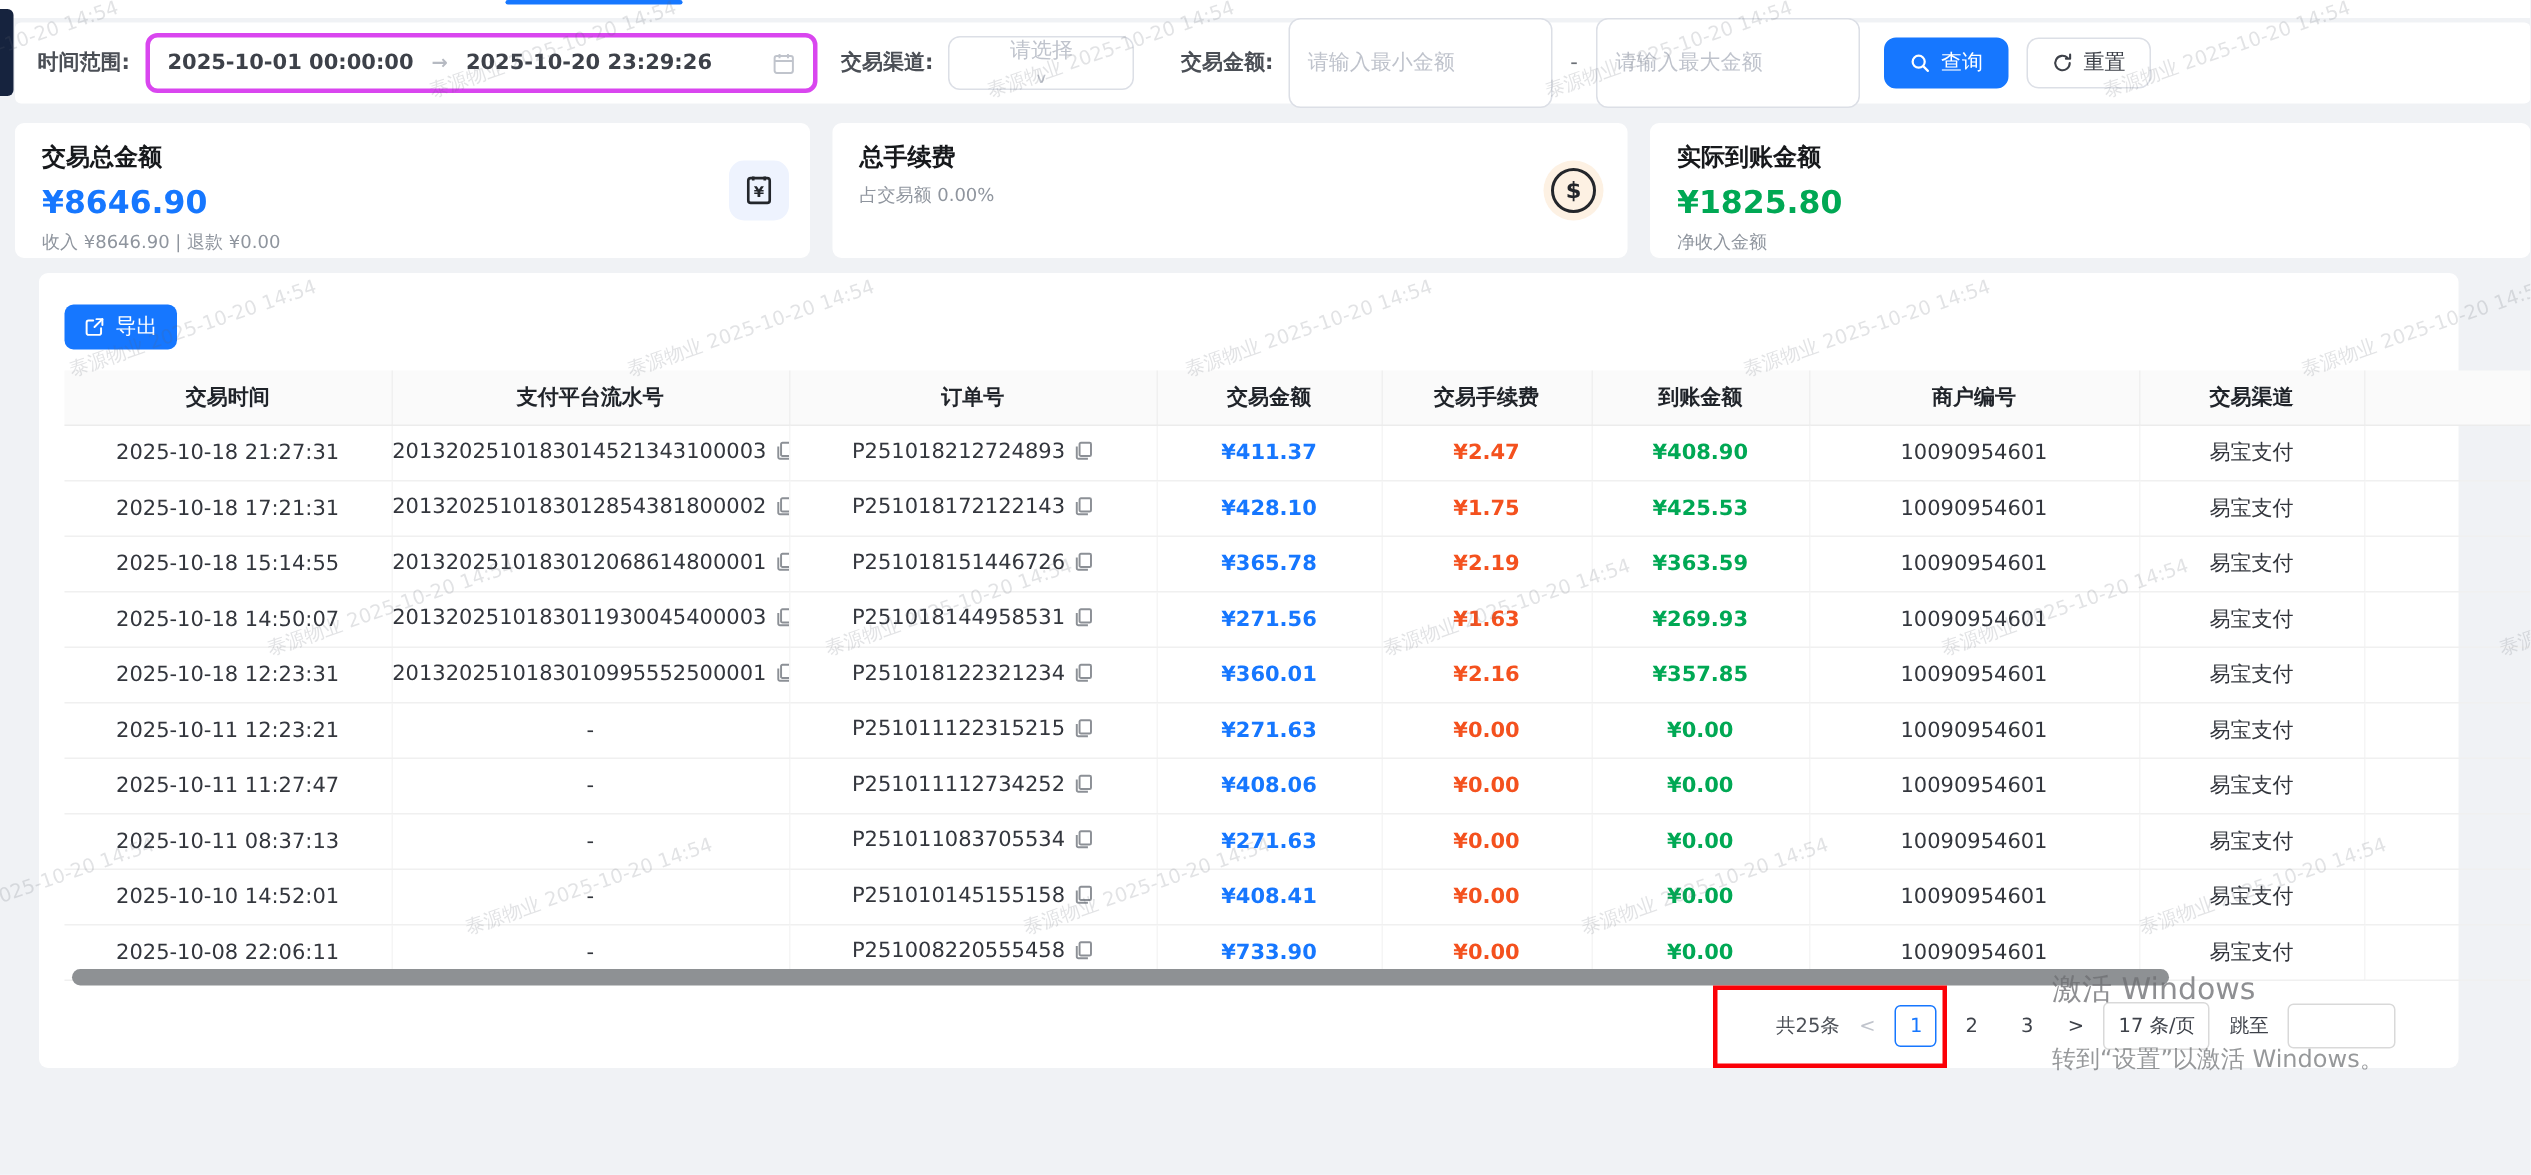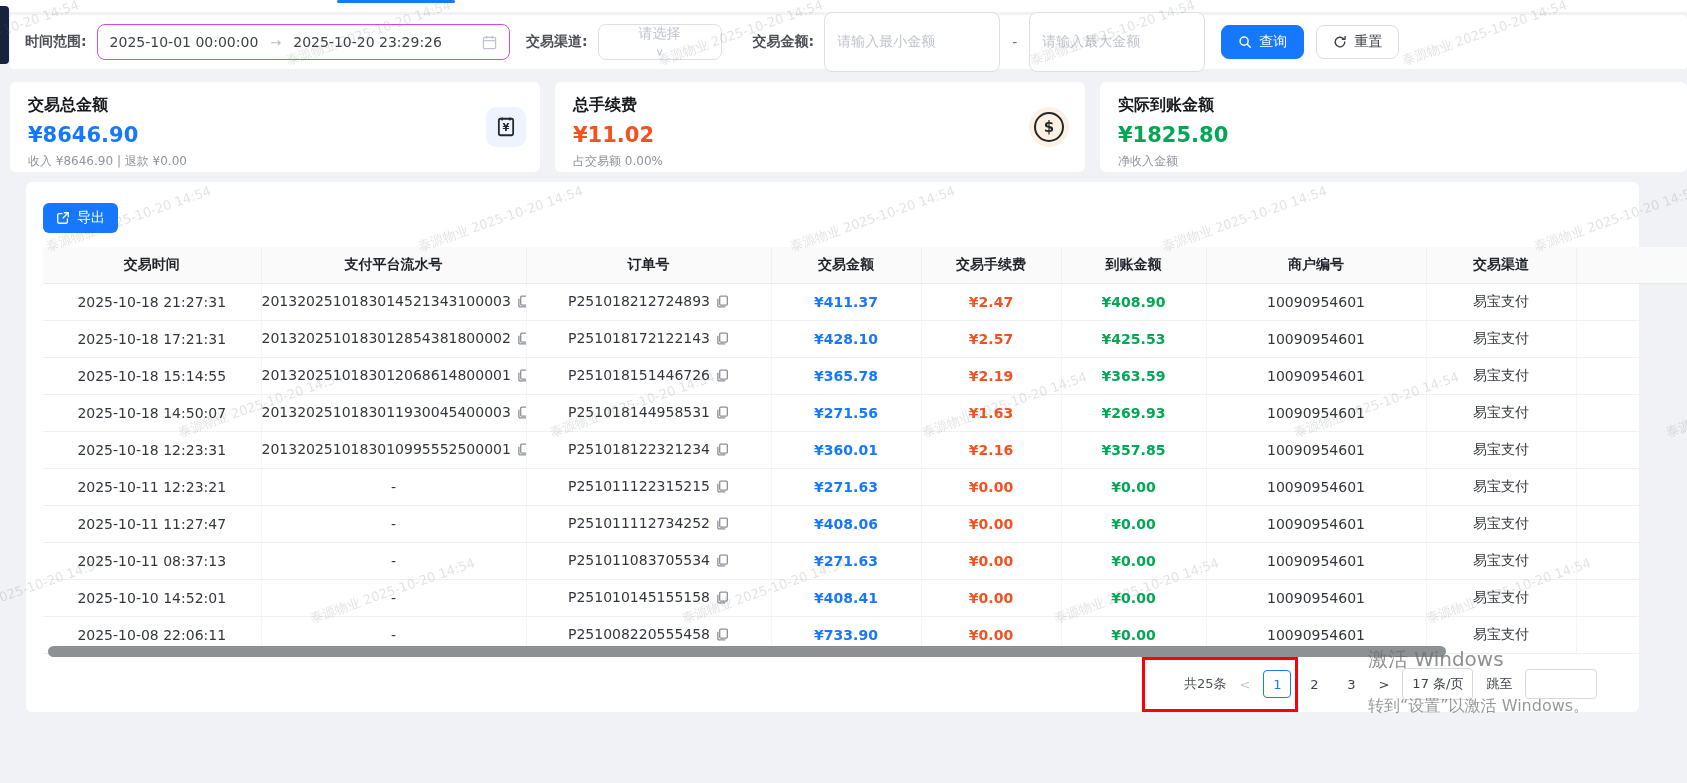--- a/index.html
+++ b/index.html
@@ -8,22 +8,22 @@
 
   
   .topbar{position:absolute;left:0;top:0;width:1687px;height:12px;background:#ffffff;}
   .tab-indicator{position:absolute;left:337px;top:0;width:118px;height:3px;background:#1677ff;border-radius:2px;}
   .left-sliver{position:absolute;left:0;top:6px;width:9px;height:58px;background:#16233e;border-radius:0 4px 4px 0;z-index:5;}
 
   
   .filter-card{position:absolute;left:10px;top:15px;width:1677px;height:54px;background:#fff;border-radius:4px;
     display:flex;align-items:center;padding-left:15px;box-sizing:border-box;gap:10px;}
   .flabel{font-size:14px;color:#4b4f56;font-weight:600;white-space:nowrap;}
-  .range-box{display:flex;align-items:center;gap:12px;border:1px solid #d946ef;border-radius:8px;height:34px;
-    padding:0 12px;background:#fff;font-size:14px;color:#3d4149;cursor:pointer;}
+  .range-box{display:flex;align-items:center;gap:12px;border:3px solid #d946ef;border-radius:8px;height:34px;
+    padding:0 12px;background:#fff;font-size:14px;color:#3d4149;cursor:pointer;font-weight:bold;}
   .range-box .arrow{color:#b6bac2;font-size:13px;}
   .select-box{display:flex;align-items:center;justify-content:space-between;border:1px solid #dcdfe6;border-radius:8px;
     height:34px;width:102px;padding:0 10px;background:#fff;font-size:14px;color:#bfc3cc;cursor:pointer;flex-direction:column;}
   .select-box .chev{color:#c0c4cc;font-size:12px;transform:scaleY(.8);}
   .input-box{display:flex;align-items:center;border:1px solid #dcdfe6;border-radius:8px;height:34px;width:150px;
     padding:12px 12px;background:#fff;font-size:14px;color:#bfc3cc;}
   .dash{color:#6b6f76;font-size:14px;padding:0 2px;}
   .btn{display:flex;align-items:center;gap:7px;height:34px;border-radius:8px;font-size:14px;cursor:pointer;
     padding:0 16px;border:1px solid transparent;box-sizing:border-box;}
   .btn-primary{background:#1677ff;color:#fff;border-color:#1677ff;margin-left:6px;}
@@ -149,21 +149,20 @@
           <rect x="3.5" y="2.5" width="13" height="15" rx="1.5" fill="none" stroke="#23262b" stroke-width="1.6"></rect>
           <line x1="6.5" y1="1.5" x2="6.5" y2="4" stroke="#23262b" stroke-width="1.6"></line>
           <line x1="13.5" y1="1.5" x2="13.5" y2="4" stroke="#23262b" stroke-width="1.6"></line>
           <text x="10" y="14" font-size="9" font-weight="bold" text-anchor="middle" fill="#23262b">¥</text>
         </svg>
     </div>
   </section>
 
   <section class="card card2">
     <div class="card-title">总手续费</div>
-    <div class="card-value v-orange">¥11.02</div>
     <div class="card-sub">占交易额 0.00%</div>
     <div class="card-icon icon-dollar">
         <span class="circ">$</span>
       </div>
   </section>
 
   <section class="card card3">
     <div class="card-title">实际到账金额</div>
     <div class="card-value v-green">¥1825.80</div>
     <div class="card-sub">净收入金额</div>
@@ -228,21 +227,21 @@
             <td>2025-10-18 17:21:31</td>
             <td>2013202510183012854381800002<span class="copy-ico"><svg width="13" height="13" viewBox="0 0 14 14">
                   <rect x="4" y="1.2" width="8.2" height="9.6" rx="1" fill="none" stroke="#8c9096" stroke-width="1.4"></rect>
                   <path d="M2 4v7.6A1.2 1.2 0 0 0 3.2 12.8H10" fill="none" stroke="#8c9096" stroke-width="1.4"></path>
                 </svg></span></td>
             <td>P251018172122143<span class="copy-ico"><svg width="13" height="13" viewBox="0 0 14 14">
                   <rect x="4" y="1.2" width="8.2" height="9.6" rx="1" fill="none" stroke="#8c9096" stroke-width="1.4"></rect>
                   <path d="M2 4v7.6A1.2 1.2 0 0 0 3.2 12.8H10" fill="none" stroke="#8c9096" stroke-width="1.4"></path>
                 </svg></span></td>
             <td class="amt-blue">¥428.10</td>
-            <td class="amt-orange">¥2.57</td>
+            <td class="amt-orange">¥1.75</td>
             <td class="amt-green">¥425.53</td>
             <td>10090954601</td>
             <td>易宝支付</td>
             <td></td>
           </tr>
           <tr>
             <td>2025-10-18 15:14:55</td>
             <td>2013202510183012068614800001<span class="copy-ico"><svg width="13" height="13" viewBox="0 0 14 14">
                   <rect x="4" y="1.2" width="8.2" height="9.6" rx="1" fill="none" stroke="#8c9096" stroke-width="1.4"></rect>
                   <path d="M2 4v7.6A1.2 1.2 0 0 0 3.2 12.8H10" fill="none" stroke="#8c9096" stroke-width="1.4"></path>

